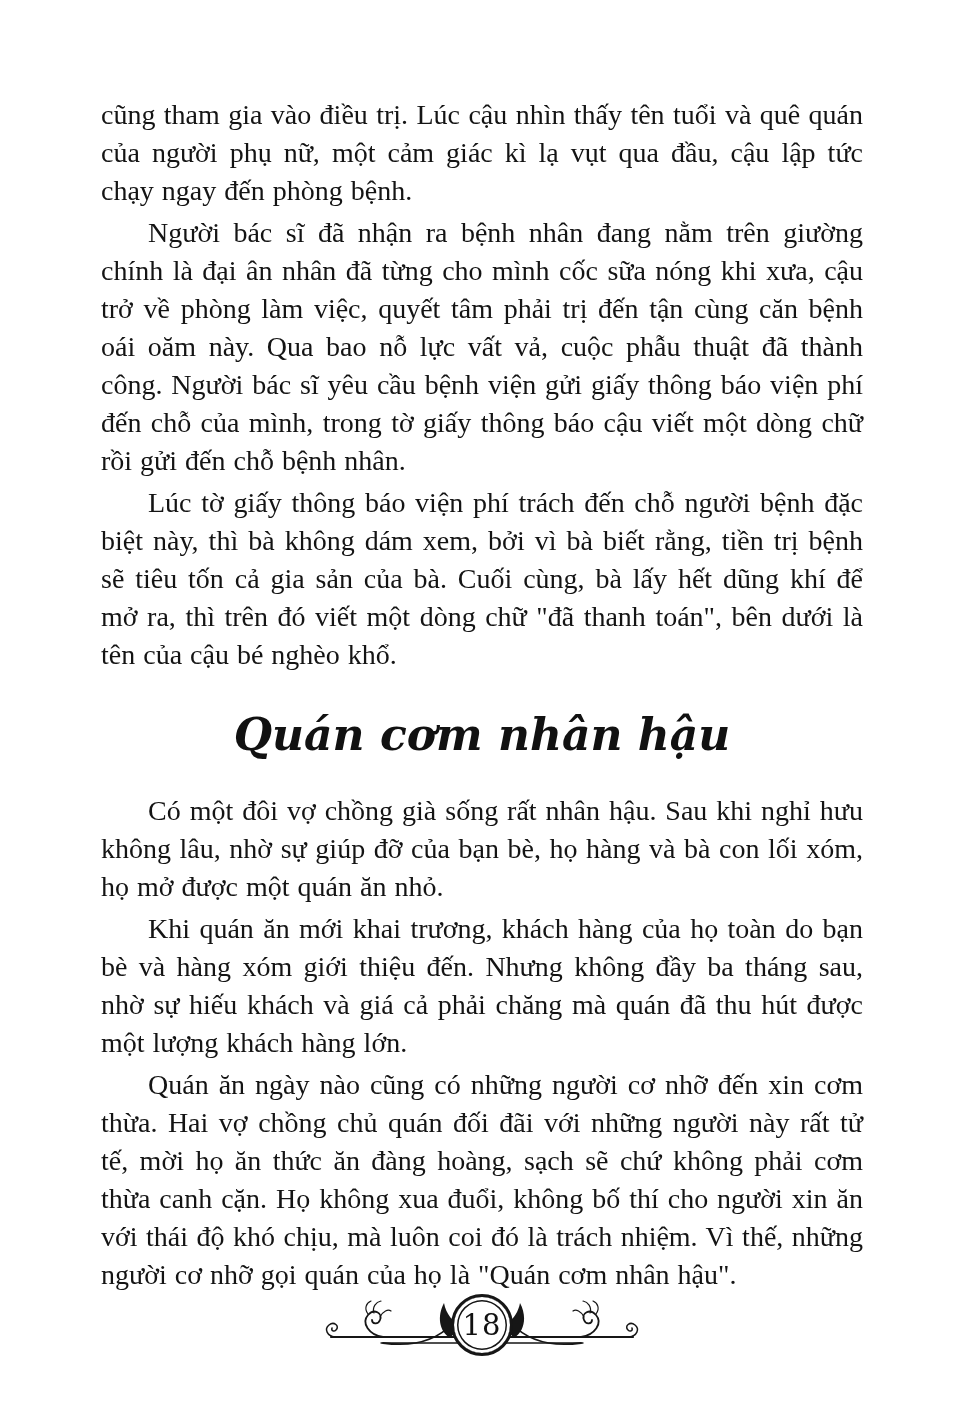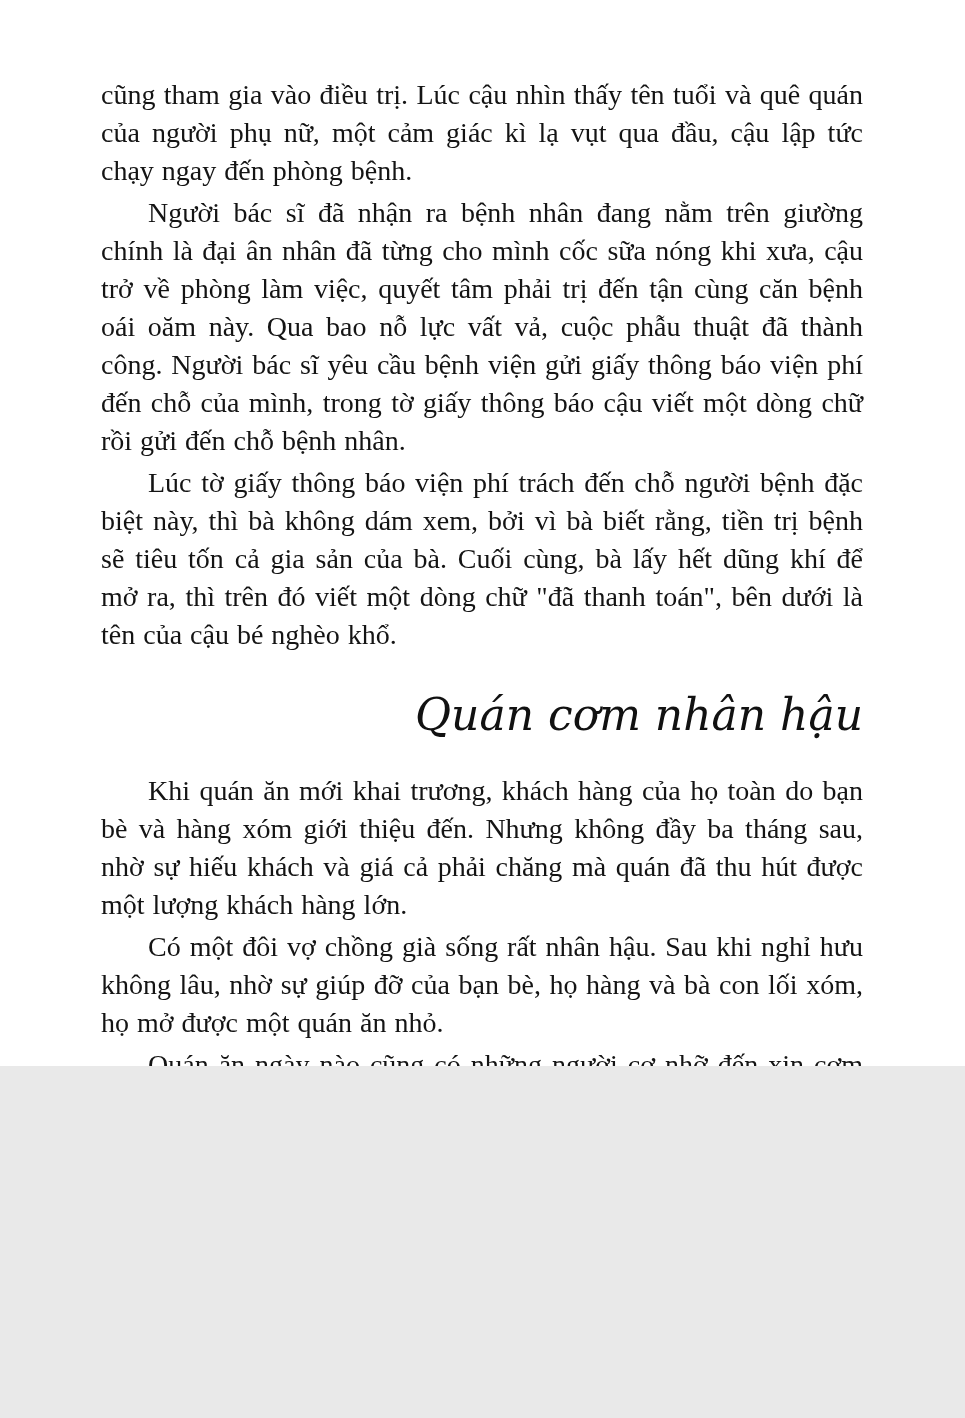--- a/index.html
+++ b/index.html
@@ -1,43 +1,43 @@
 <!DOCTYPE html>
 <html lang="vi"><head>
 <meta charset="utf-8">
 <style>
   html, body { margin: 0; padding: 0; background: #e9e9e9; }
   .page {
     position: relative;
     width: 965px;
-    height: 1066px;
+    height: 1418px;
     margin: 0 auto;
     background: #ffffff;
     box-sizing: border-box;
-    padding: 76px 102px 0 101px;
+    padding: 96px 102px 0 101px;
     overflow: hidden;
     font-family: "Liberation Serif", "DejaVu Serif", serif;
     color: #141414;
   }
   p.body-par {
     margin: 0 0 4px 0;
     font-size: 28px;
     line-height: 38px;
     text-align: justify;
     text-justify: inter-word;
     word-spacing: 1px;
   }
   p.body-par.indent { text-indent: 47px; }
   h1.story-heading {
     margin: 34px 0 30px 0;
-    text-align: right;
+    text-align: center;
     font-family: "DejaVu Serif", "Liberation Serif", serif;
     font-size: 44px;
     line-height: 54px;
-    font-weight: normal;
+    font-weight: bold;
     font-style: italic;
     color: #111111;
   }
   .footer-ornament {
     margin-top: -8px;
     display: flex;
     align-items: center;
     justify-content: center;
   }
   .flourish { width: 140px; height: 70px; flex: 0 0 auto; }
@@ -70,23 +70,23 @@
 <div class="page">
 
   <p class="body-par">cũng tham gia vào điều trị. Lúc cậu nhìn thấy tên tuổi và quê quán của người phụ nữ, một cảm giác kì lạ vụt qua đầu, cậu lập tức chạy ngay đến phòng bệnh.</p>
 
   <p class="body-par indent">Người bác sĩ đã nhận ra bệnh nhân đang nằm trên giường chính là đại ân nhân đã từng cho mình cốc sữa nóng khi xưa, cậu trở về phòng làm việc, quyết tâm phải trị đến tận cùng căn bệnh oái oăm này. Qua bao nỗ lực vất vả, cuộc phẫu thuật đã thành công. Người bác sĩ yêu cầu bệnh viện gửi giấy thông báo viện phí đến chỗ của mình, trong tờ giấy thông báo cậu viết một dòng chữ rồi gửi đến chỗ bệnh nhân.</p>
 
   <p class="body-par indent">Lúc tờ giấy thông báo viện phí trách đến chỗ người bệnh đặc biệt này, thì bà không dám xem, bởi vì bà biết rằng, tiền trị bệnh sẽ tiêu tốn cả gia sản của bà. Cuối cùng, bà lấy hết dũng khí để mở ra, thì trên đó viết một dòng chữ "đã thanh toán", bên dưới là tên của cậu bé nghèo khổ.</p>
 
   <h1 class="story-heading">Quán cơm nhân hậu</h1>
 
+  <p class="body-par indent">Có một đôi vợ chồng già sống rất nhân hậu. Sau khi nghỉ hưu không lâu, nhờ sự giúp đỡ của bạn bè, họ hàng và bà con lối xóm, họ mở được một quán ăn nhỏ.</p>
+
   <p class="body-par indent">Khi quán ăn mới khai trương, khách hàng của họ toàn do bạn bè và hàng xóm giới thiệu đến. Nhưng không đầy ba tháng sau, nhờ sự hiếu khách và giá cả phải chăng mà quán đã thu hút được một lượng khách hàng lớn.</p>
-
-  <p class="body-par indent">Có một đôi vợ chồng già sống rất nhân hậu. Sau khi nghỉ hưu không lâu, nhờ sự giúp đỡ của bạn bè, họ hàng và bà con lối xóm, họ mở được một quán ăn nhỏ.</p>
 
   <p class="body-par indent">Quán ăn ngày nào cũng có những người cơ nhỡ đến xin cơm thừa. Hai vợ chồng chủ quán đối đãi với những người này rất tử tế, mời họ ăn thức ăn đàng hoàng, sạch sẽ chứ không phải cơm thừa canh cặn. Họ không xua đuổi, không bố thí cho người xin ăn với thái độ khó chịu, mà luôn coi đó là trách nhiệm. Vì thế, những người cơ nhỡ gọi quán của họ là "Quán cơm nhân hậu".</p>
 
   <div class="footer-ornament">
 
     <svg class="flourish left" viewBox="0 0 140 70" aria-hidden="true">
       <g fill="none" stroke="#161616" stroke-linecap="round">
         <path d="M140 47 H 8" stroke-width="2.2"></path>
         <path d="M140 53 H 58" stroke-width="1.3"></path>
         <path d="M12 47 C 4 46 1 39 6 35 C 11 31 17 36 13 40 C 11 42 8 41 9 38" stroke-width="1.5"></path>

